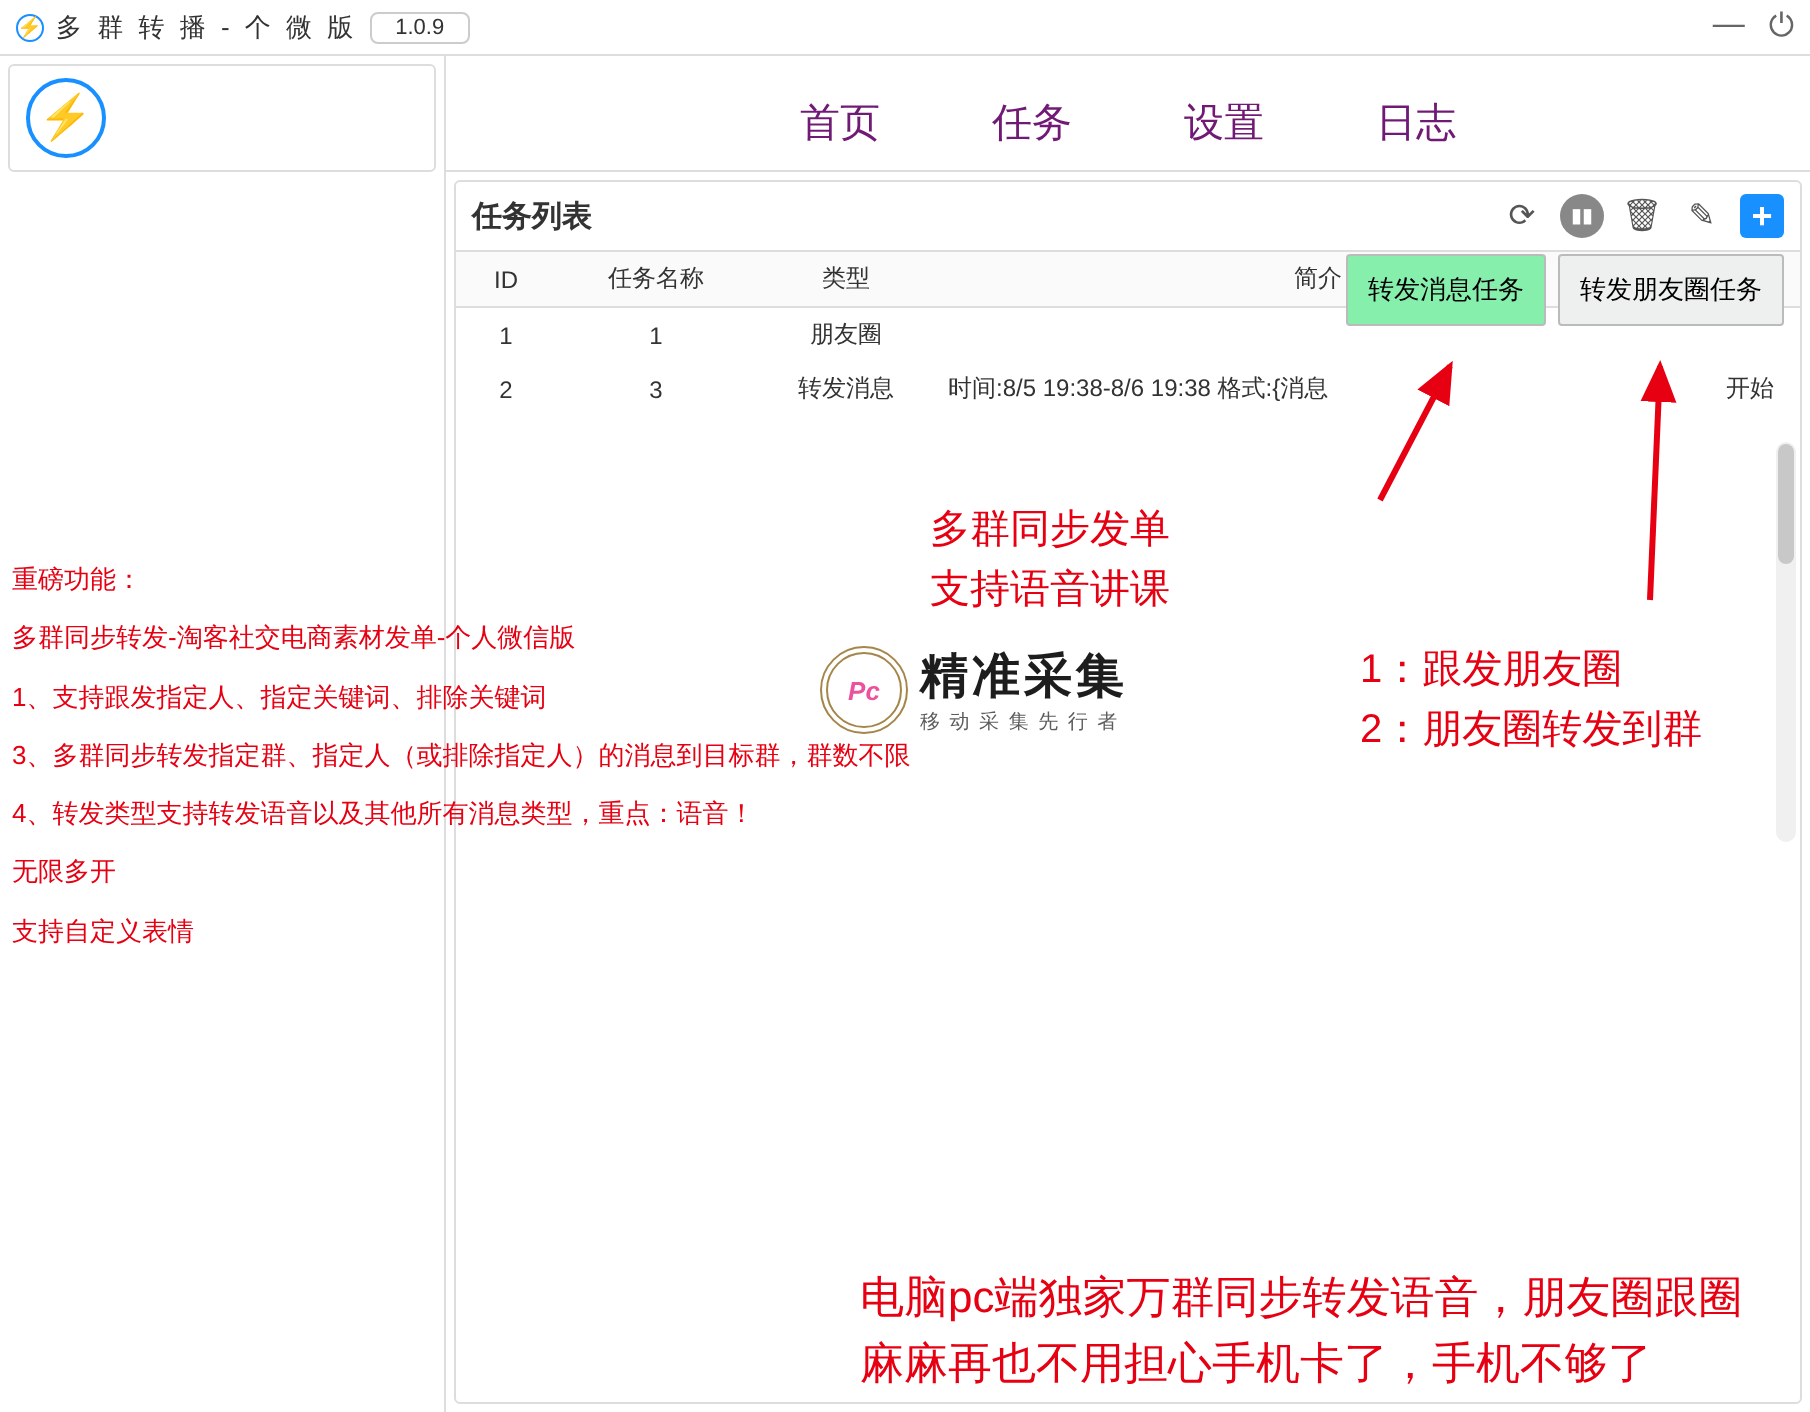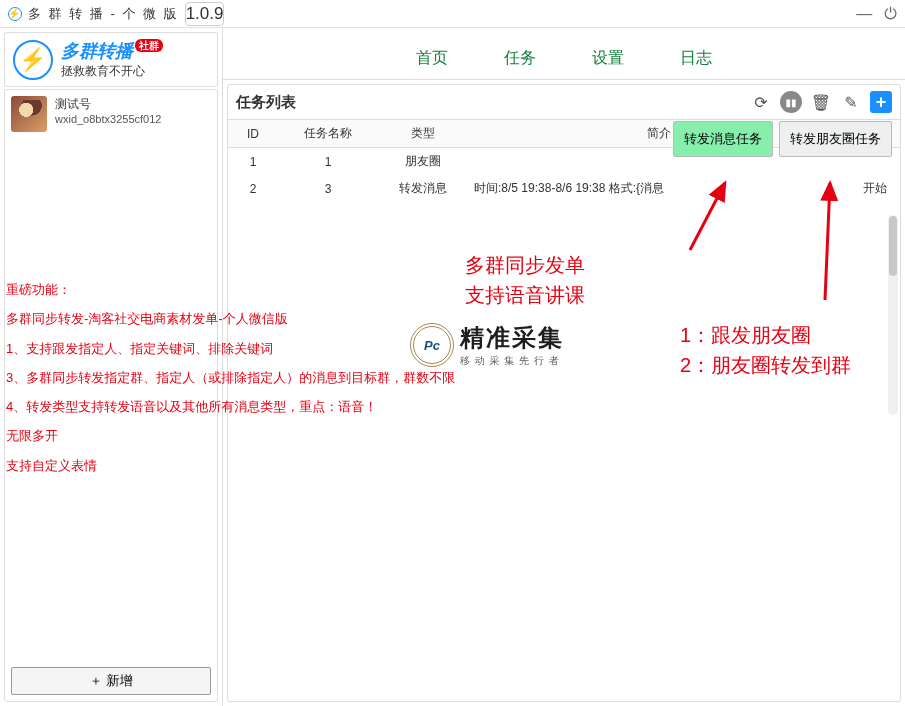--- a/index.html
+++ b/index.html
@@ -1,59 +1,59 @@
 <!DOCTYPE html>
 <html><head>
 <meta charset="utf-8">
 <style>
   * { box-sizing: border-box; margin: 0; padding: 0; }
   body { font-family: "Microsoft YaHei", Arial, sans-serif; font-size: 13px; background: #fff; color: #333; width: 905px; height: 706px; overflow: hidden; }
   .titlebar { display:flex; align-items:center; height:28px; border-bottom:1px solid #ddd; padding:0 8px; gap:6px; }
   .title-icon { width:14px; height:14px; border:1.5px solid #1890ff; border-radius:50%; display:flex; align-items:center; justify-content:center; color:#ff9800; font-size:10px; font-weight:bold; }
   .title-text { font-size:13px; letter-spacing:2px; }
-  .version-badge { border:1px solid #ccc; border-radius:4px; padding:1px 0; font-size:17px; }
+  .version-badge { border:1px solid #ccc; border-radius:4px; padding:1px 12px; font-size:11px; }
   .title-ctrls { margin-left:auto; display:flex; gap:12px; color:#666; font-size:16px; }
   .title-ctrls span { cursor:pointer; }
   .main { display:flex; height:calc(100% - 28px); }
   .sidebar { width:223px; border-right:1px solid #ddd; display:flex; flex-direction:column; padding:4px; gap:2px; }
   .brand-box { border:1px solid #ddd; border-radius:3px; display:flex; align-items:center; gap:8px; padding:6px 8px;}
   .brand-logo { width:40px; height:40px; border:2.5px solid #1890ff; border-radius:50%; display:flex; align-items:center; justify-content:center; color:#ff9800; font-size:22px; }
   .brand-text .l1 { color:#1890ff; font-weight:bold; font-size:18px; font-style:italic; }
   .brand-text .l1 .badge { background:#e60012; color:#fff; font-size:10px; border-radius:6px; padding:1px 4px; font-style:normal; margin-left:2px; vertical-align:top; }
   .brand-text .l2 { font-size:12px; color:#333; }
   .user-box { border:1px solid #ddd; border-radius:3px; padding:6px; display:flex; gap:8px; align-items:flex-start; flex:1; flex-direction:column; position:relative; overflow:hidden;}
   .user-row { display:flex; gap:8px; align-items:flex-start; }
   .avatar { width:36px; height:36px; background:linear-gradient(135deg,#8b4a39,#d9a066); border-radius:3px; position:relative; overflow:hidden; }
   .avatar::after{ content:""; position:absolute; inset:4px; background:radial-gradient(circle at 40% 35%, #f3d9b1 28%, transparent 29%), radial-gradient(circle at 60% 20%, #6b3a2e 35%, transparent 36%);}
   .user-info .name { font-size:12px; }
   .user-info .wxid { font-size:11px; color:#555; }
   .add-btn { border:1px solid #999; background:#f5f5f5; text-align:center; padding:4px 0; cursor:pointer; margin-top:auto; border-radius:2px; width:100%; }
   .content { flex:1; display:flex; flex-direction:column; position:relative; }
-  .tabs { display:flex; justify-content:center; gap:56px; padding:20px 0 10px; border-bottom:1px solid #ddd; font-size:16px; color:#15803d;}
+  .tabs { display:flex; justify-content:center; gap:56px; padding:20px 0 10px; border-bottom:1px solid #ddd; font-size:20px; color:#701a75;}
   .tabs span { cursor:pointer; }
   .panel { border:1px solid #ddd; margin:4px; border-radius:3px; flex:1; position:relative; overflow:hidden;}
   .panel-head { display:flex; align-items:center; padding:6px 8px; gap:4px; }
   .panel-title { font-weight:bold; font-size:15px; }
   .head-icons { margin-left:auto; display:flex; gap:8px; align-items:center; color:#555; }
   .icon-btn { width:22px; height:22px; display:flex; align-items:center; justify-content:center; cursor:pointer; font-size:16px; }
   .plus-btn { background:#1890ff; color:#fff; border-radius:3px; font-size:18px; font-weight:bold; }
   table { width:100%; border-collapse:collapse; font-size:12px; }
   th, td { text-align:center; padding:5px 2px; }
   thead th { border-top:1px solid #ddd; border-bottom:1px solid #ddd; background:#fafafa; font-weight:normal; color:#333;}
   td.left { text-align:left; padding-left:6px; }
   .float-btns { position:absolute; right:8px; top:36px; display:flex; gap:6px; }
   .float-btns button { border:1px solid #bbb; background:#eef0ef; padding:8px 10px; font-size:13px; cursor:pointer; border-radius:2px;}
   .float-btns button:first-child { background:#86efac; }
   .overlay { position:absolute; inset:0; pointer-events:none; }
   .red { color:#e60012; }
   .anno { position:absolute; font-size:20px; line-height:1.5; }
   .sidetext { position:absolute; left:6px; top:168px; font-size:13px; line-height:2.1; right:6px;}
   .sidetext p { margin-bottom:2px; }
   .watermark { position:absolute; left:180px; top:215px; display:flex; align-items:center; gap:6px; opacity:0.95;}
-  .wm-circle{ width:44px; height:44px; border:4px double #a08040; border-radius:50%; display:flex; align-items:center; justify-content:center; color:#0c4a6e; font-size:13px; font-style:italic; font-weight:bold;}
+  .wm-circle{ width:44px; height:44px; border:4px double #a08040; border-radius:50%; display:flex; align-items:center; justify-content:center; color:#ec4899; font-size:13px; font-style:italic; font-weight:bold;}
   .wm-text .big{ font-size:24px; color:#111; font-weight:bold; letter-spacing:2px;}
   .wm-text .small{ font-size:10px; color:#555; letter-spacing:1px;}
   .arrow { position:absolute; }
   .bottom-promo { position:absolute; left:200px; bottom:8px; font-size:22px; line-height:1.5;}
   .scrollbar-stub{ position:absolute; right:2px; top:130px; width:10px; height:200px; background:#f0f0f0; border-radius:5px;}
   .scrollbar-thumb{ width:8px; height:60px; background:#c8c8c8; margin:1px auto; border-radius:4px;}
 </style>
 </head>
 <body>
 
@@ -64,34 +64,20 @@
   <div class="title-ctrls">
     <span>—</span>
     <span>⏻</span>
   </div>
 </div>
 
 <div class="main">
   <div class="sidebar">
     <div class="brand-box">
       <div class="brand-logo">⚡</div>
-      <div class="brand-text">
-        <div class="l1"><span>多群转播</span><span class="badge">社群</span></div>
-        <div class="l2">拯救教育不开心</div>
-      </div>
-    </div>
-    <div class="user-box">
-      <div class="user-row">
-        <div class="avatar"></div>
-        <div class="user-info">
-          <div class="name">测试号</div>
-          <div class="wxid">wxid_o8btx3255cf012</div>
-        </div>
-      </div>
-      <button class="add-btn">＋ 新增</button>
     </div>
   </div>
 
   <div class="content">
     <div class="tabs">
       <span>首页</span>
       <span>任务</span>
       <span>设置</span>
       <span>日志</span>
     </div>
@@ -185,13 +171,17 @@
   </div>
 
   <div class="watermark" style="left:410px; top:322px;">
     <div class="wm-circle">Pc</div>
     <div class="wm-text">
       <div class="big">精准采集</div>
       <div class="small">移 动 采 集 先 行 者</div>
     </div>
   </div>
 
+  <div class="bottom-promo red" style="left:430px;">
+    <div>电脑pc端独家万群同步转发语音，朋友圈跟圈</div>
+    <div>麻麻再也不用担心手机卡了，手机不够了</div>
+  </div>
 </div>
 
 </body></html>

